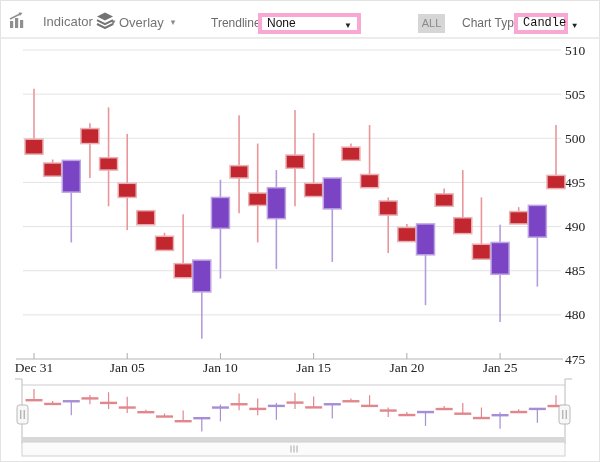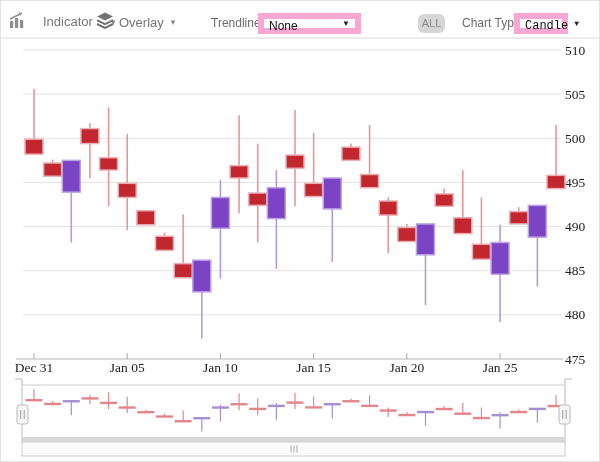--- a/index.html
+++ b/index.html
@@ -9,29 +9,29 @@
     font-family:"Liberation Sans", sans-serif;
   }
   .toolbar{
     position:absolute; left:0; top:0; width:600px; height:38px;
     background:#fff; border-bottom:2px solid #ececec; box-sizing:border-box;
   }
   .tb-item{position:absolute; display:flex; align-items:center; gap:5px; color:#757575; font-size:13px; cursor:pointer;}
   .tb-label{position:absolute; color:#6b6b6b; font-size:12px;}
   .caret{font-size:9px; color:#8a8a8a; margin-left:2px;}
   .selectbox{
-    position:absolute; box-sizing:border-box; background:#fff; border:6px solid #f9a8d4;
-    display:flex; align-items:flex-start; justify-content:space-between;
+    position:absolute; box-sizing:border-box; background:#fff; border:4px solid #f9a8d4;
+    display:flex; align-items:flex-end; justify-content:space-between;
     padding:0 5px; font-size:12px; color:#111; cursor:pointer;
   }
   .selectbox .arrow{font-size:8px; color:#222; margin-left:6px;}
   .all-btn{
     position:absolute; left:417px; top:13px; width:27px; height:19px;
     background:#d6d6d6; color:#8a8a8a; font-size:11px; line-height:19px;
-    text-align:center; border-radius:6px; cursor:pointer;
+    text-align:center; border-radius:0; cursor:pointer;
   }
   #chart-svg{position:absolute; left:0; top:38px;}
   #chart-svg text{font-family:"Liberation Serif", serif; font-size:13.5px; fill:#222;}
 </style>
 </head>
 <body>
 
 <div class="widget">
 
   <div class="toolbar">

